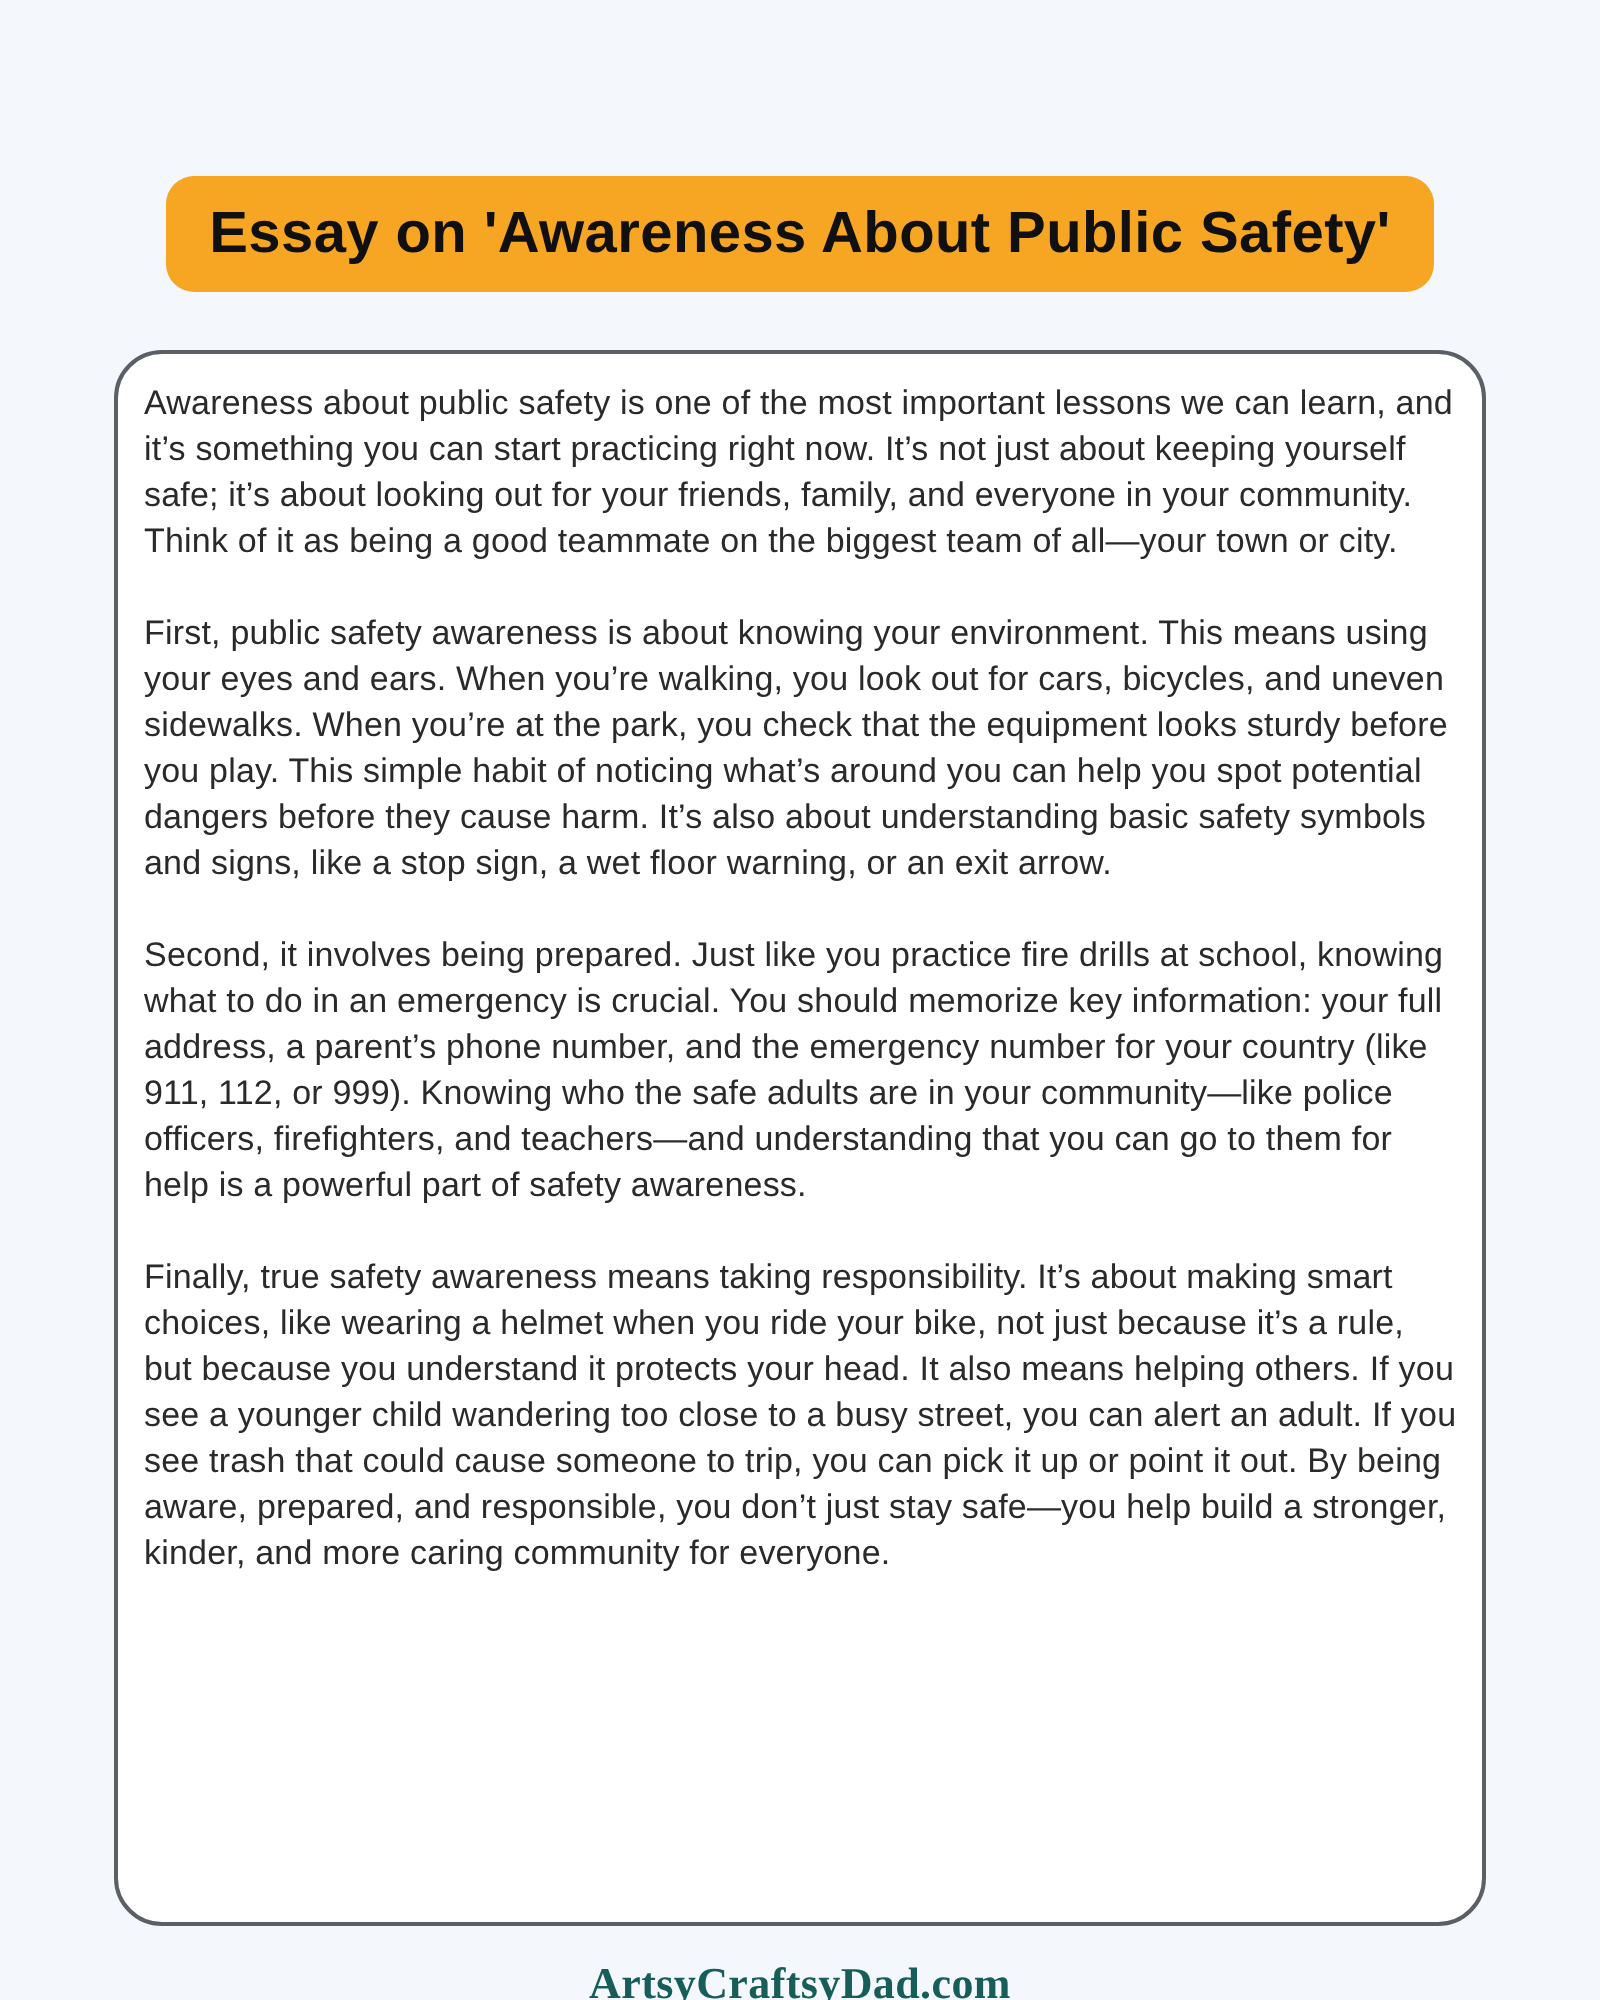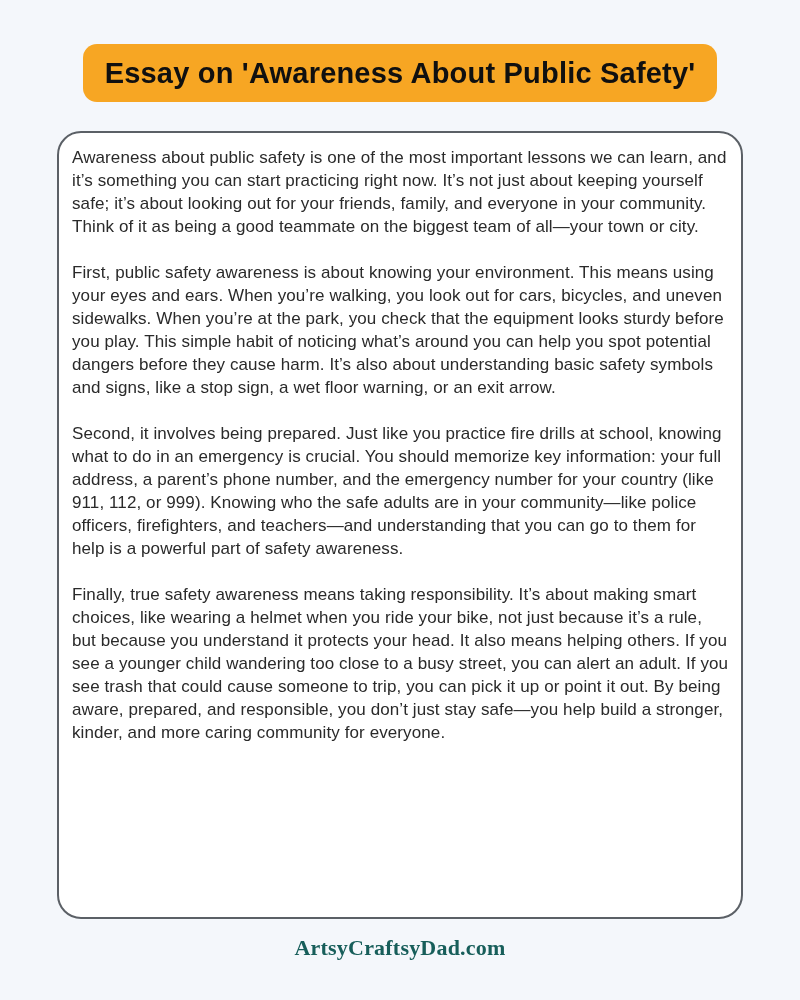--- a/index.html
+++ b/index.html
@@ -11,21 +11,21 @@
     height: 1000px;
     background: #f4f7fb;
     font-family: "Liberation Sans", sans-serif;
     overflow: hidden;
     position: relative;
   }
   .title-banner {
     display: block;
     width: fit-content;
     max-width: 720px;
-    margin: 44px auto 0 auto;
+    margin: 88px auto 0 auto;
     background: #f7a623;
     border-radius: 14px;
     padding: 11px 22px;
   }
   .title-banner h1 {
     margin: 0;
     font-size: 29px;
     line-height: 36px;
     font-weight: 700;
     color: #101010;

